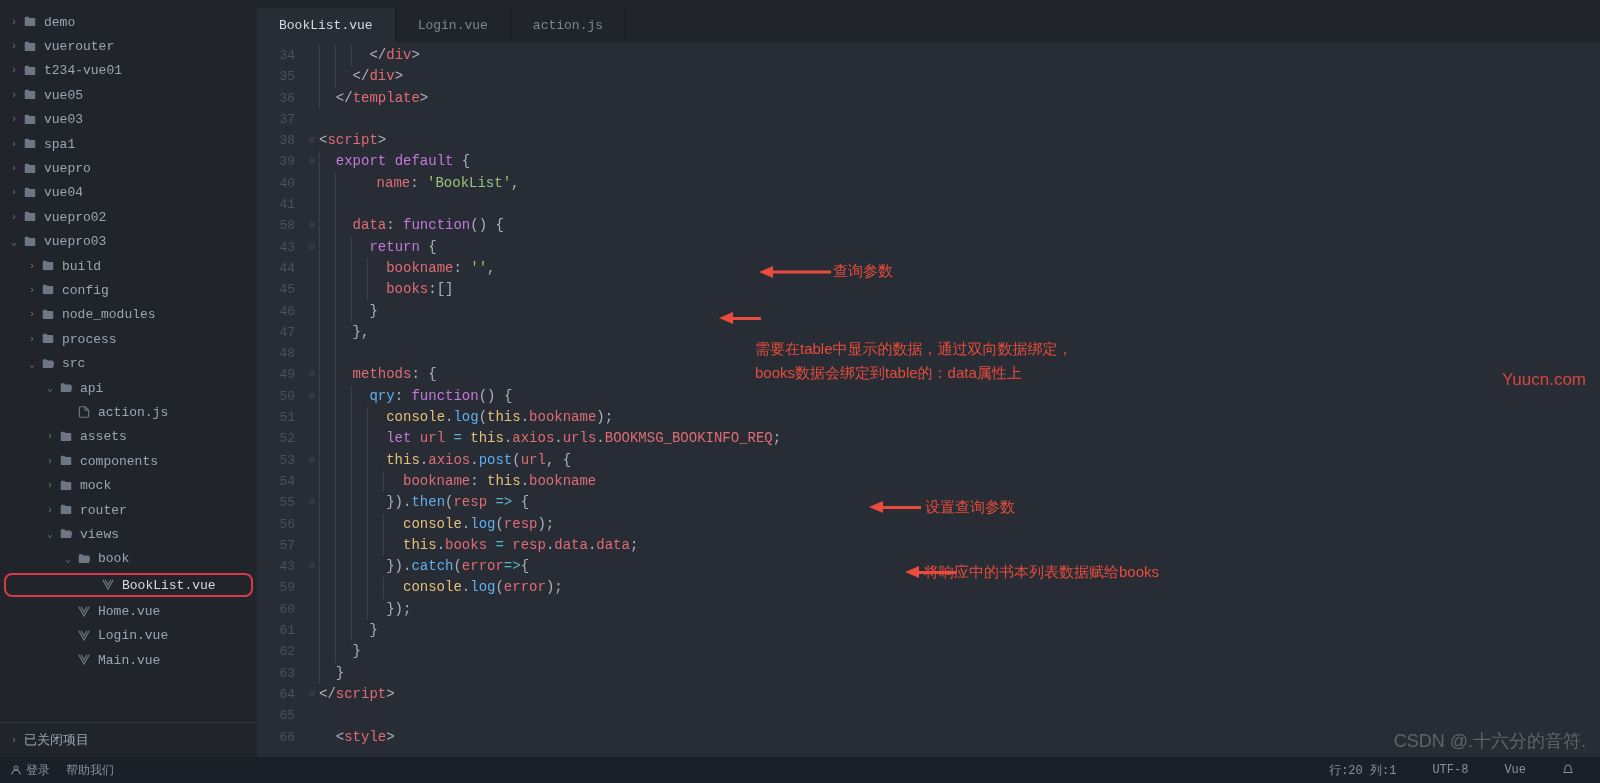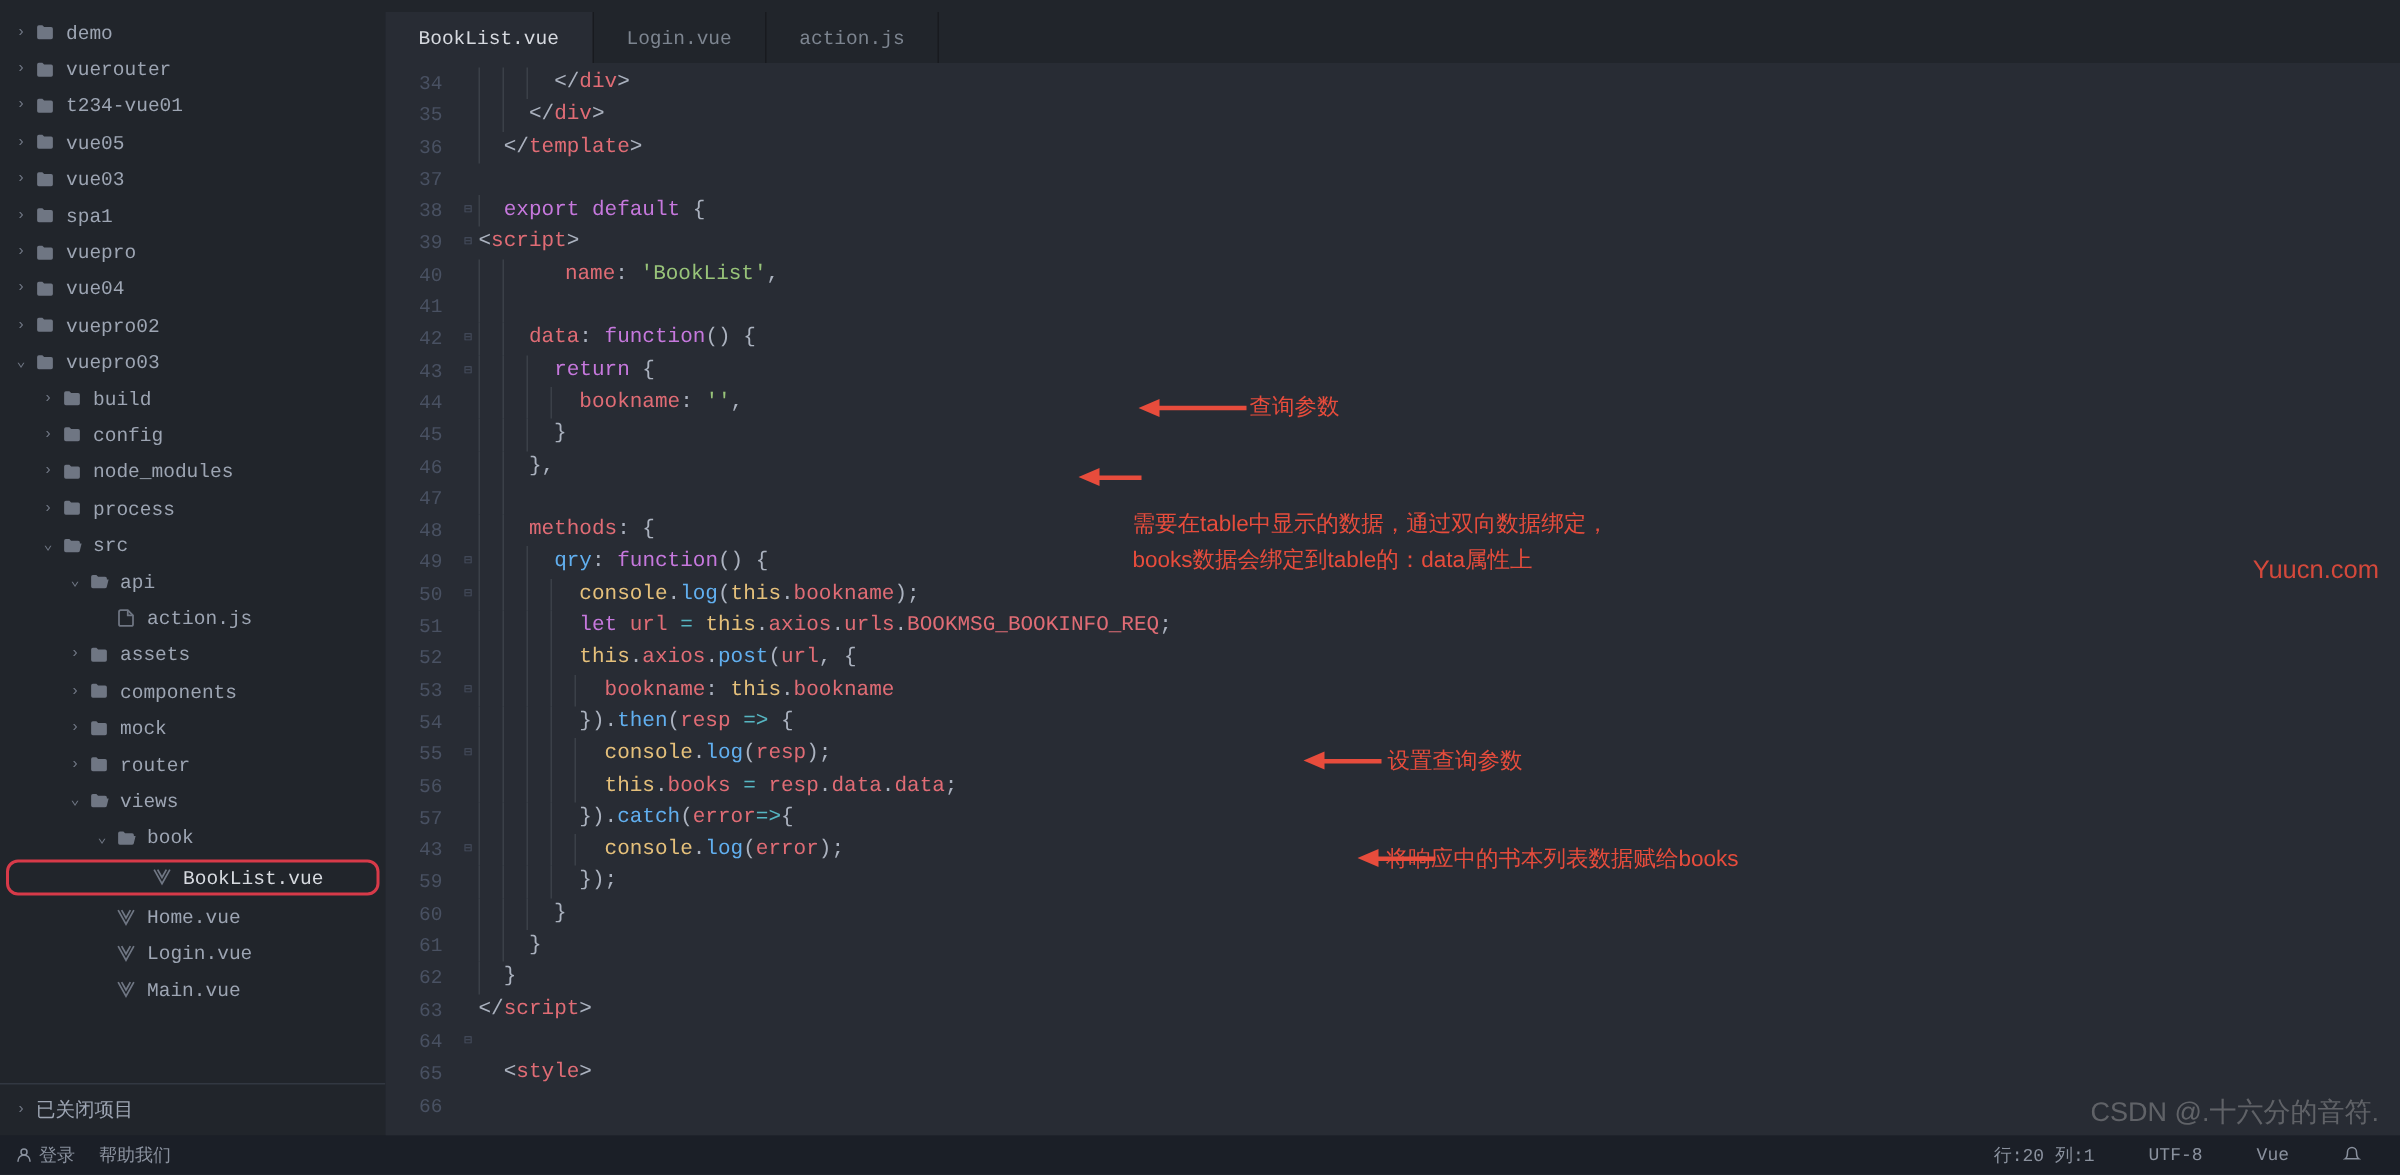--- a/index.html
+++ b/index.html
@@ -483,21 +483,21 @@
     <div class="code-area">
       <div class="gutter" id="gutter">
           <div class="ln">34</div>
           <div class="ln">35</div>
           <div class="ln">36</div>
           <div class="ln">37</div>
           <div class="ln">38</div>
           <div class="ln">39</div>
           <div class="ln">40</div>
           <div class="ln">41</div>
-          <div class="ln">42</div>
+          <div class="ln">58</div>
           <div class="ln">43</div>
           <div class="ln">44</div>
           <div class="ln">45</div>
           <div class="ln">46</div>
           <div class="ln">47</div>
           <div class="ln">48</div>
           <div class="ln">49</div>
           <div class="ln">50</div>
           <div class="ln">51</div>
           <div class="ln">52</div>
@@ -549,27 +549,28 @@
           <div class="fm"></div>
           <div class="fm">⊟</div>
           <div class="fm"></div>
           <div class="fm"></div>
         </div>
       <div class="code-lines" id="codelines">
           <div class="cl"><span class="guide" style="left: 0px;"></span><span class="guide" style="left: 16px;"></span><span class="guide" style="left: 32px;"></span><span style="position: relative;"><span class="c-punc">      </span><span class="c-punc">&lt;/</span><span class="c-tag">div</span><span class="c-punc">&gt;</span></span></div>
           <div class="cl"><span class="guide" style="left: 0px;"></span><span class="guide" style="left: 16px;"></span><span style="position: relative;"><span class="c-punc">    </span><span class="c-punc">&lt;/</span><span class="c-tag">div</span><span class="c-punc">&gt;</span></span></div>
           <div class="cl"><span class="guide" style="left: 0px;"></span><span style="position: relative;"><span class="c-punc">  </span><span class="c-punc">&lt;/</span><span class="c-tag">template</span><span class="c-punc">&gt;</span></span></div>
           <div class="cl"><span style="position: relative;"></span></div>
+          <div class="cl"><span style="position: relative;"><span class="c-punc">&lt;</span><span class="c-tag">script</span><span class="c-punc">&gt;</span></span></div>
           <div class="cl"><span class="guide" style="left: 0px;"></span><span style="position: relative;"><span class="c-punc">  </span><span class="c-kw">export</span><span class="c-punc"> </span><span class="c-kw">default</span><span class="c-punc"> {</span></span></div>
-          <div class="cl"><span style="position: relative;"><span class="c-punc">&lt;</span><span class="c-tag">script</span><span class="c-punc">&gt;</span></span></div>
           <div class="cl"><span class="guide" style="left: 0px;"></span><span class="guide" style="left: 16px;"></span><span style="position: relative; padding-left: 24px;"><span class="c-punc">    </span><span class="c-prop">name</span><span class="c-punc">: </span><span class="c-str">'BookList'</span><span class="c-punc">,</span></span></div>
           <div class="cl"><span class="guide" style="left: 0px;"></span><span class="guide" style="left: 16px;"></span><span style="position: relative;"></span></div>
           <div class="cl"><span class="guide" style="left: 0px;"></span><span class="guide" style="left: 16px;"></span><span style="position: relative;"><span class="c-punc">    </span><span class="c-prop">data</span><span class="c-punc">: </span><span class="c-kw">function</span><span class="c-punc">() {</span></span></div>
           <div class="cl"><span class="guide" style="left: 0px;"></span><span class="guide" style="left: 16px;"></span><span class="guide" style="left: 32px;"></span><span style="position: relative;"><span class="c-punc">      </span><span class="c-kw">return</span><span class="c-punc"> {</span></span></div>
           <div class="cl"><span class="guide" style="left: 0px;"></span><span class="guide" style="left: 16px;"></span><span class="guide" style="left: 32px;"></span><span class="guide" style="left: 48px;"></span><span style="position: relative;"><span class="c-punc">        </span><span class="c-prop">bookname</span><span class="c-punc">: </span><span class="c-str">''</span><span class="c-punc">,</span></span></div>
+          <div class="cl"><span class="guide" style="left: 0px;"></span><span class="guide" style="left: 16px;"></span><span class="guide" style="left: 32px;"></span><span class="guide" style="left: 48px;"></span><span style="position: relative;"><span class="c-punc">        </span><span class="c-prop">books</span><span class="c-punc">:</span><span class="c-punc">[]</span></span></div>
           <div class="cl"><span class="guide" style="left: 0px;"></span><span class="guide" style="left: 16px;"></span><span class="guide" style="left: 32px;"></span><span style="position: relative;"><span class="c-punc">      }</span></span></div>
           <div class="cl"><span class="guide" style="left: 0px;"></span><span class="guide" style="left: 16px;"></span><span style="position: relative;"><span class="c-punc">    },</span></span></div>
           <div class="cl"><span class="guide" style="left: 0px;"></span><span class="guide" style="left: 16px;"></span><span style="position: relative;"></span></div>
           <div class="cl"><span class="guide" style="left: 0px;"></span><span class="guide" style="left: 16px;"></span><span style="position: relative;"><span class="c-punc">    </span><span class="c-prop">methods</span><span class="c-punc">: {</span></span></div>
           <div class="cl"><span class="guide" style="left: 0px;"></span><span class="guide" style="left: 16px;"></span><span class="guide" style="left: 32px;"></span><span style="position: relative;"><span class="c-punc">      </span><span class="c-fn">qry</span><span class="c-punc">: </span><span class="c-kw">function</span><span class="c-punc">() {</span></span></div>
           <div class="cl"><span class="guide" style="left: 0px;"></span><span class="guide" style="left: 16px;"></span><span class="guide" style="left: 32px;"></span><span class="guide" style="left: 48px;"></span><span style="position: relative;"><span class="c-punc">        </span><span class="c-this">console</span><span class="c-punc">.</span><span class="c-fn">log</span><span class="c-punc">(</span><span class="c-this">this</span><span class="c-punc">.</span><span class="c-var">bookname</span><span class="c-punc">);</span></span></div>
           <div class="cl"><span class="guide" style="left: 0px;"></span><span class="guide" style="left: 16px;"></span><span class="guide" style="left: 32px;"></span><span class="guide" style="left: 48px;"></span><span style="position: relative;"><span class="c-punc">        </span><span class="c-kw">let</span><span class="c-punc"> </span><span class="c-var">url</span><span class="c-punc"> </span><span class="c-op">=</span><span class="c-punc"> </span><span class="c-this">this</span><span class="c-punc">.</span><span class="c-var">axios</span><span class="c-punc">.</span><span class="c-var">urls</span><span class="c-punc">.</span><span class="c-var">BOOKMSG_BOOKINFO_REQ</span><span class="c-punc">;</span></span></div>
           <div class="cl"><span class="guide" style="left: 0px;"></span><span class="guide" style="left: 16px;"></span><span class="guide" style="left: 32px;"></span><span class="guide" style="left: 48px;"></span><span style="position: relative;"><span class="c-punc">        </span><span class="c-this">this</span><span class="c-punc">.</span><span class="c-var">axios</span><span class="c-punc">.</span><span class="c-fn">post</span><span class="c-punc">(</span><span class="c-var">url</span><span class="c-punc">, {</span></span></div>
           <div class="cl"><span class="guide" style="left: 0px;"></span><span class="guide" style="left: 16px;"></span><span class="guide" style="left: 32px;"></span><span class="guide" style="left: 48px;"></span><span class="guide" style="left: 64px;"></span><span style="position: relative;"><span class="c-punc">          </span><span class="c-prop">bookname</span><span class="c-punc">: </span><span class="c-this">this</span><span class="c-punc">.</span><span class="c-var">bookname</span></span></div>
           <div class="cl"><span class="guide" style="left: 0px;"></span><span class="guide" style="left: 16px;"></span><span class="guide" style="left: 32px;"></span><span class="guide" style="left: 48px;"></span><span style="position: relative;"><span class="c-punc">        }).</span><span class="c-fn">then</span><span class="c-punc">(</span><span class="c-var">resp</span><span class="c-punc"> </span><span class="c-op">=&gt;</span><span class="c-punc"> {</span></span></div>

